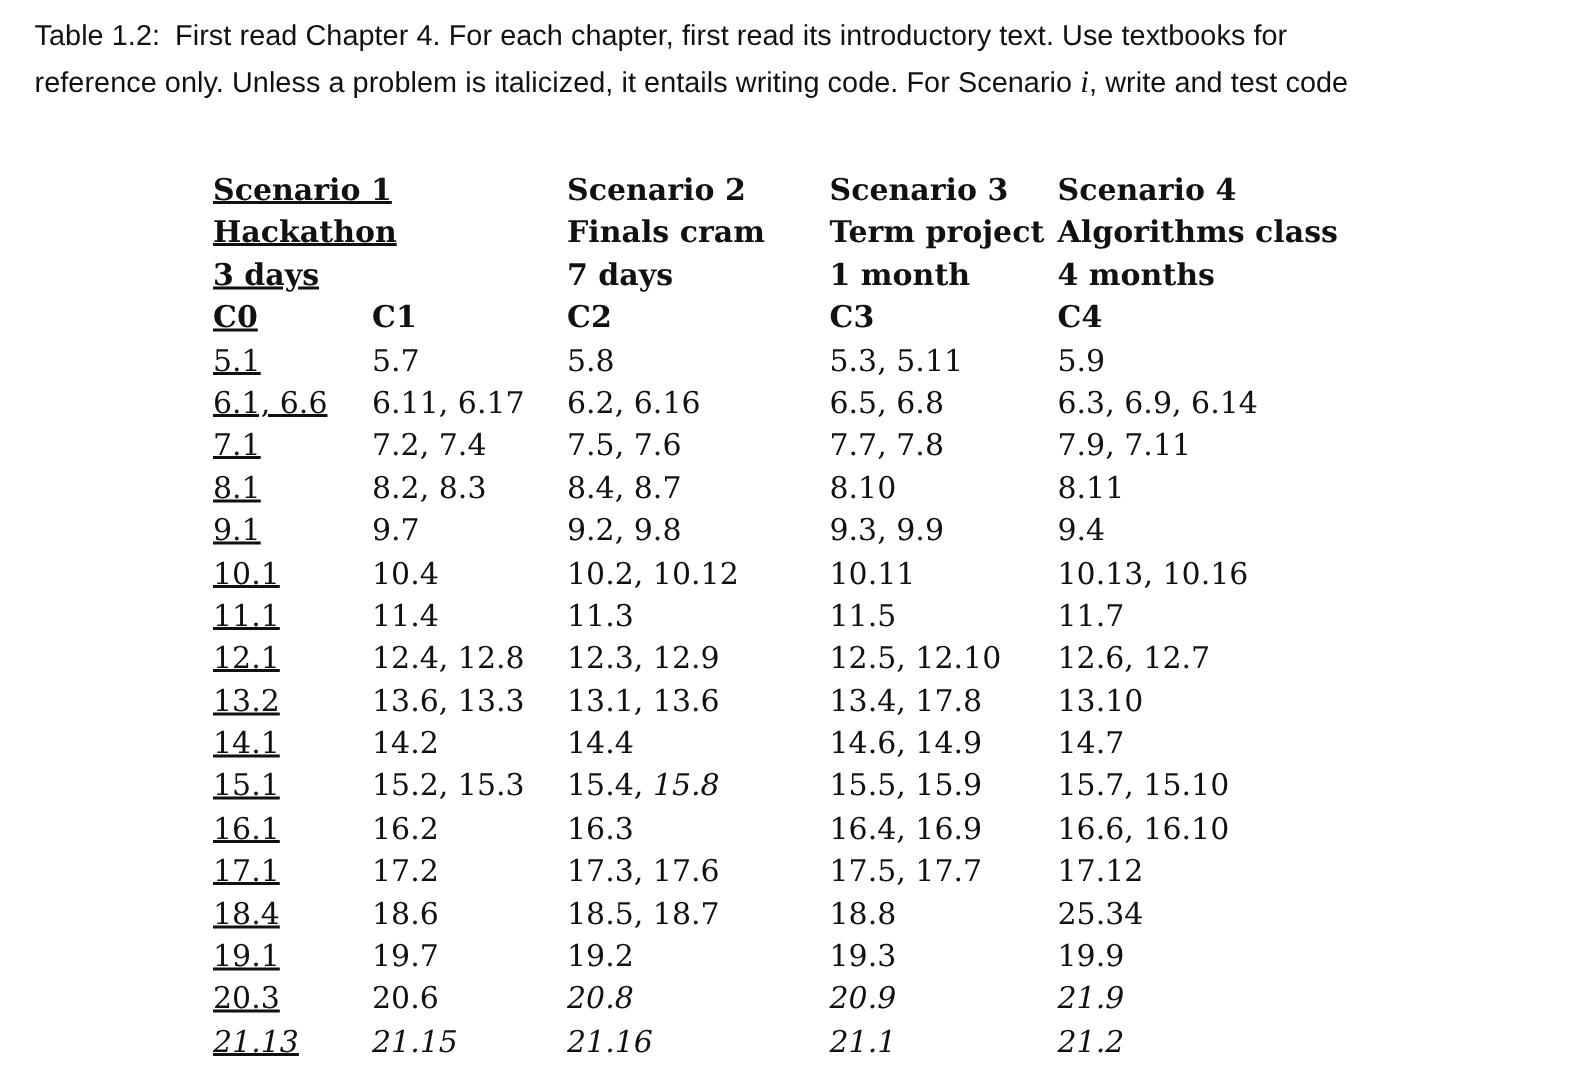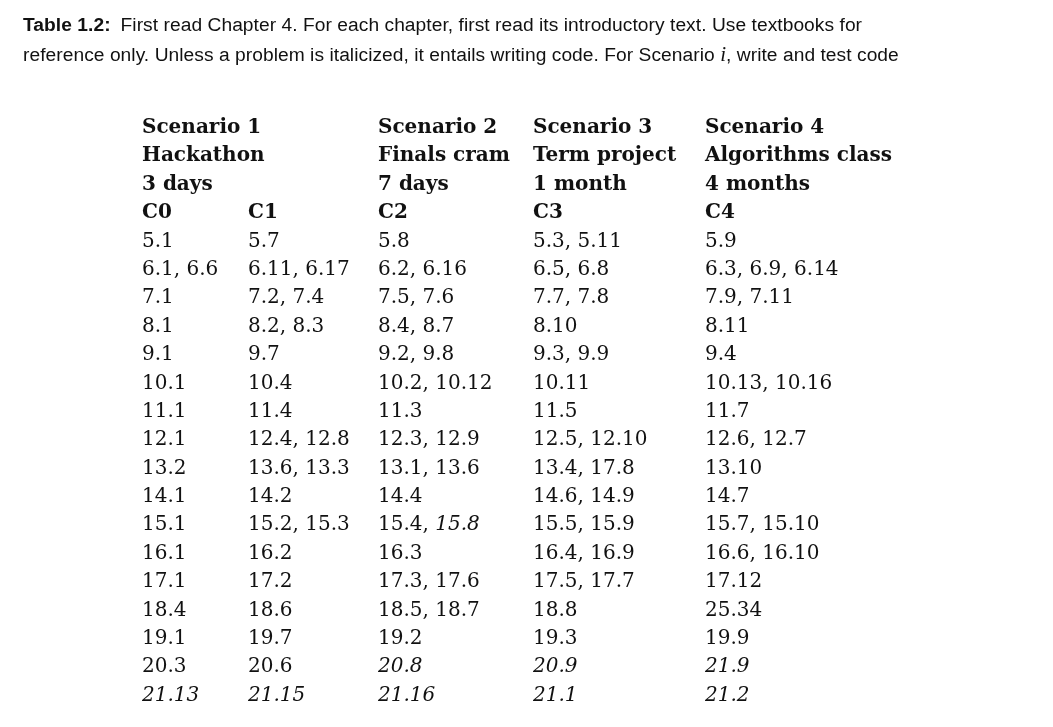--- a/index.html
+++ b/index.html
@@ -2,30 +2,30 @@
 <html><head>
 <meta charset="utf-8">
 <style>
   html, body { margin:0; padding:0; background:#ffffff; }
   body { width:1053px; height:727px; position:relative; overflow:hidden; color:#111; }
   .caption {
     position:absolute; left:23px; top:11px; width:1010px;
     font-family:"Liberation Sans", sans-serif; font-size:19.2px; line-height:28.5px;
     color:#111; letter-spacing:0.05px;
   }
-  .caption .lbl { font-weight:bold; margin-right:10px; }
+  .caption .lbl { font-weight:normal; margin-right:10px; }
   .caption .math { font-family:"DejaVu Serif", serif; font-size:19px; }
   .caption .mi { font-family:"Liberation Serif", serif; font-style:italic; font-size:21px; }
   .tbl {
     position:absolute; left:142px; top:112px;
     font-family:"DejaVu Serif", serif; font-size:20px; color:#111;
   }
   .row { position:relative; height:28.4px; line-height:28.4px; white-space:nowrap; }
   .cell { position:absolute; top:0; }
-  .c0 { left:0px; } .c1 { left:106px;text-align:center; } .c2 { left:236px;text-align:center; } .c3 { left:391px; } .c4 { left:563px; }
+  .c0 { left:0px;text-decoration:underline; } .c1 { left:106px;text-align:center; } .c2 { left:236px;text-align:center; } .c3 { left:411px; } .c4 { left:563px; }
   .hdr { font-weight:bold; }
   .it { font-style:italic;margin-top:29px; }
 </style>
 </head>
 <body>
 
 <div class="caption">
   <div><span class="lbl">Table 1.2:</span><span>First read Chapter 4.  For each chapter, first read its introductory text.  Use textbooks for</span></div>
   <div><span>reference only. Unless a problem is italicized, it entails writing code. For Scenario </span><span class="mi">i</span><span>, write and test code</span></div>
 </div>

